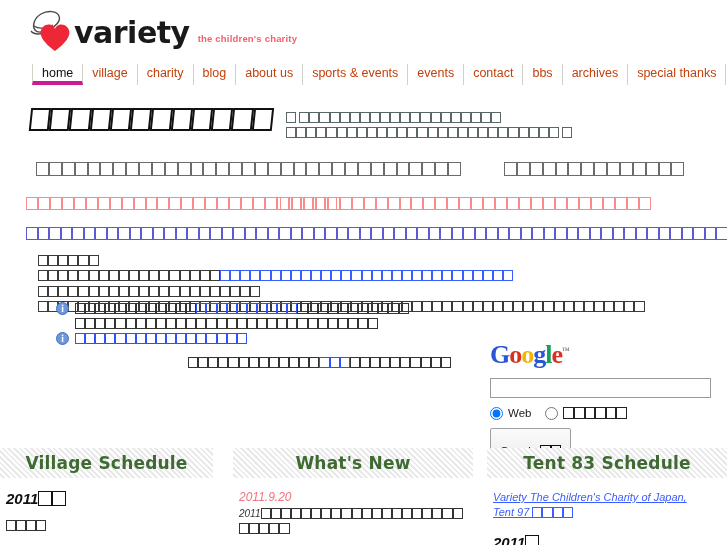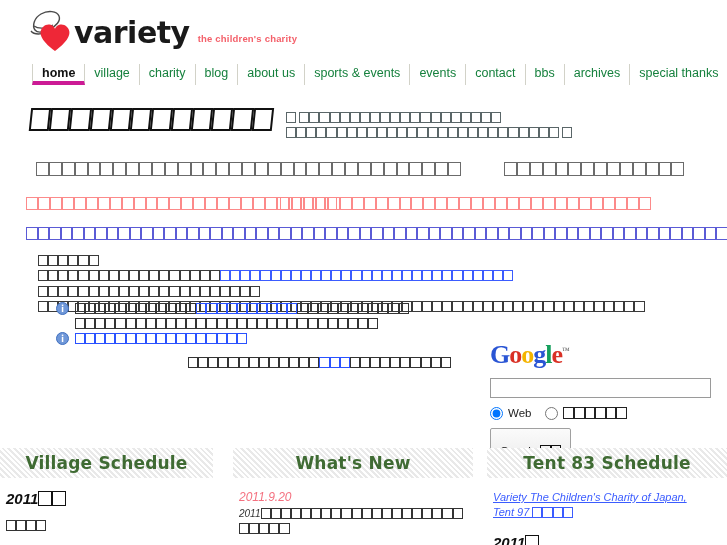--- a/index.html
+++ b/index.html
@@ -43,30 +43,30 @@
 
   
   .nav {
     position: absolute; left: 32px; top: 64px;
     display: flex; align-items: stretch;
     font-size: 12.5px;
     height: 21px;
   }
   .nav-item {
     padding: 0 9px;
-    color: #15803d;
+    color: #c2410c;
     border-right: 1px solid #d2d2c8;
     line-height: 19px;
     white-space: nowrap;
     cursor: pointer;
   }
   .nav-item:first-child { border-left: 1px solid #d2d2c8; }
   .nav-item.active {
     color: #111;
-    font-weight: bold;
+    font-weight: normal;
     border-bottom: 4px solid #cc1a95;
   }
 
   
   .tofu { display: inline-block; }
   .tofu i {
     display: inline-block;
     width: .92em; height: 1.02em;
     border: 1px solid currentColor;
     vertical-align: -0.16em;

